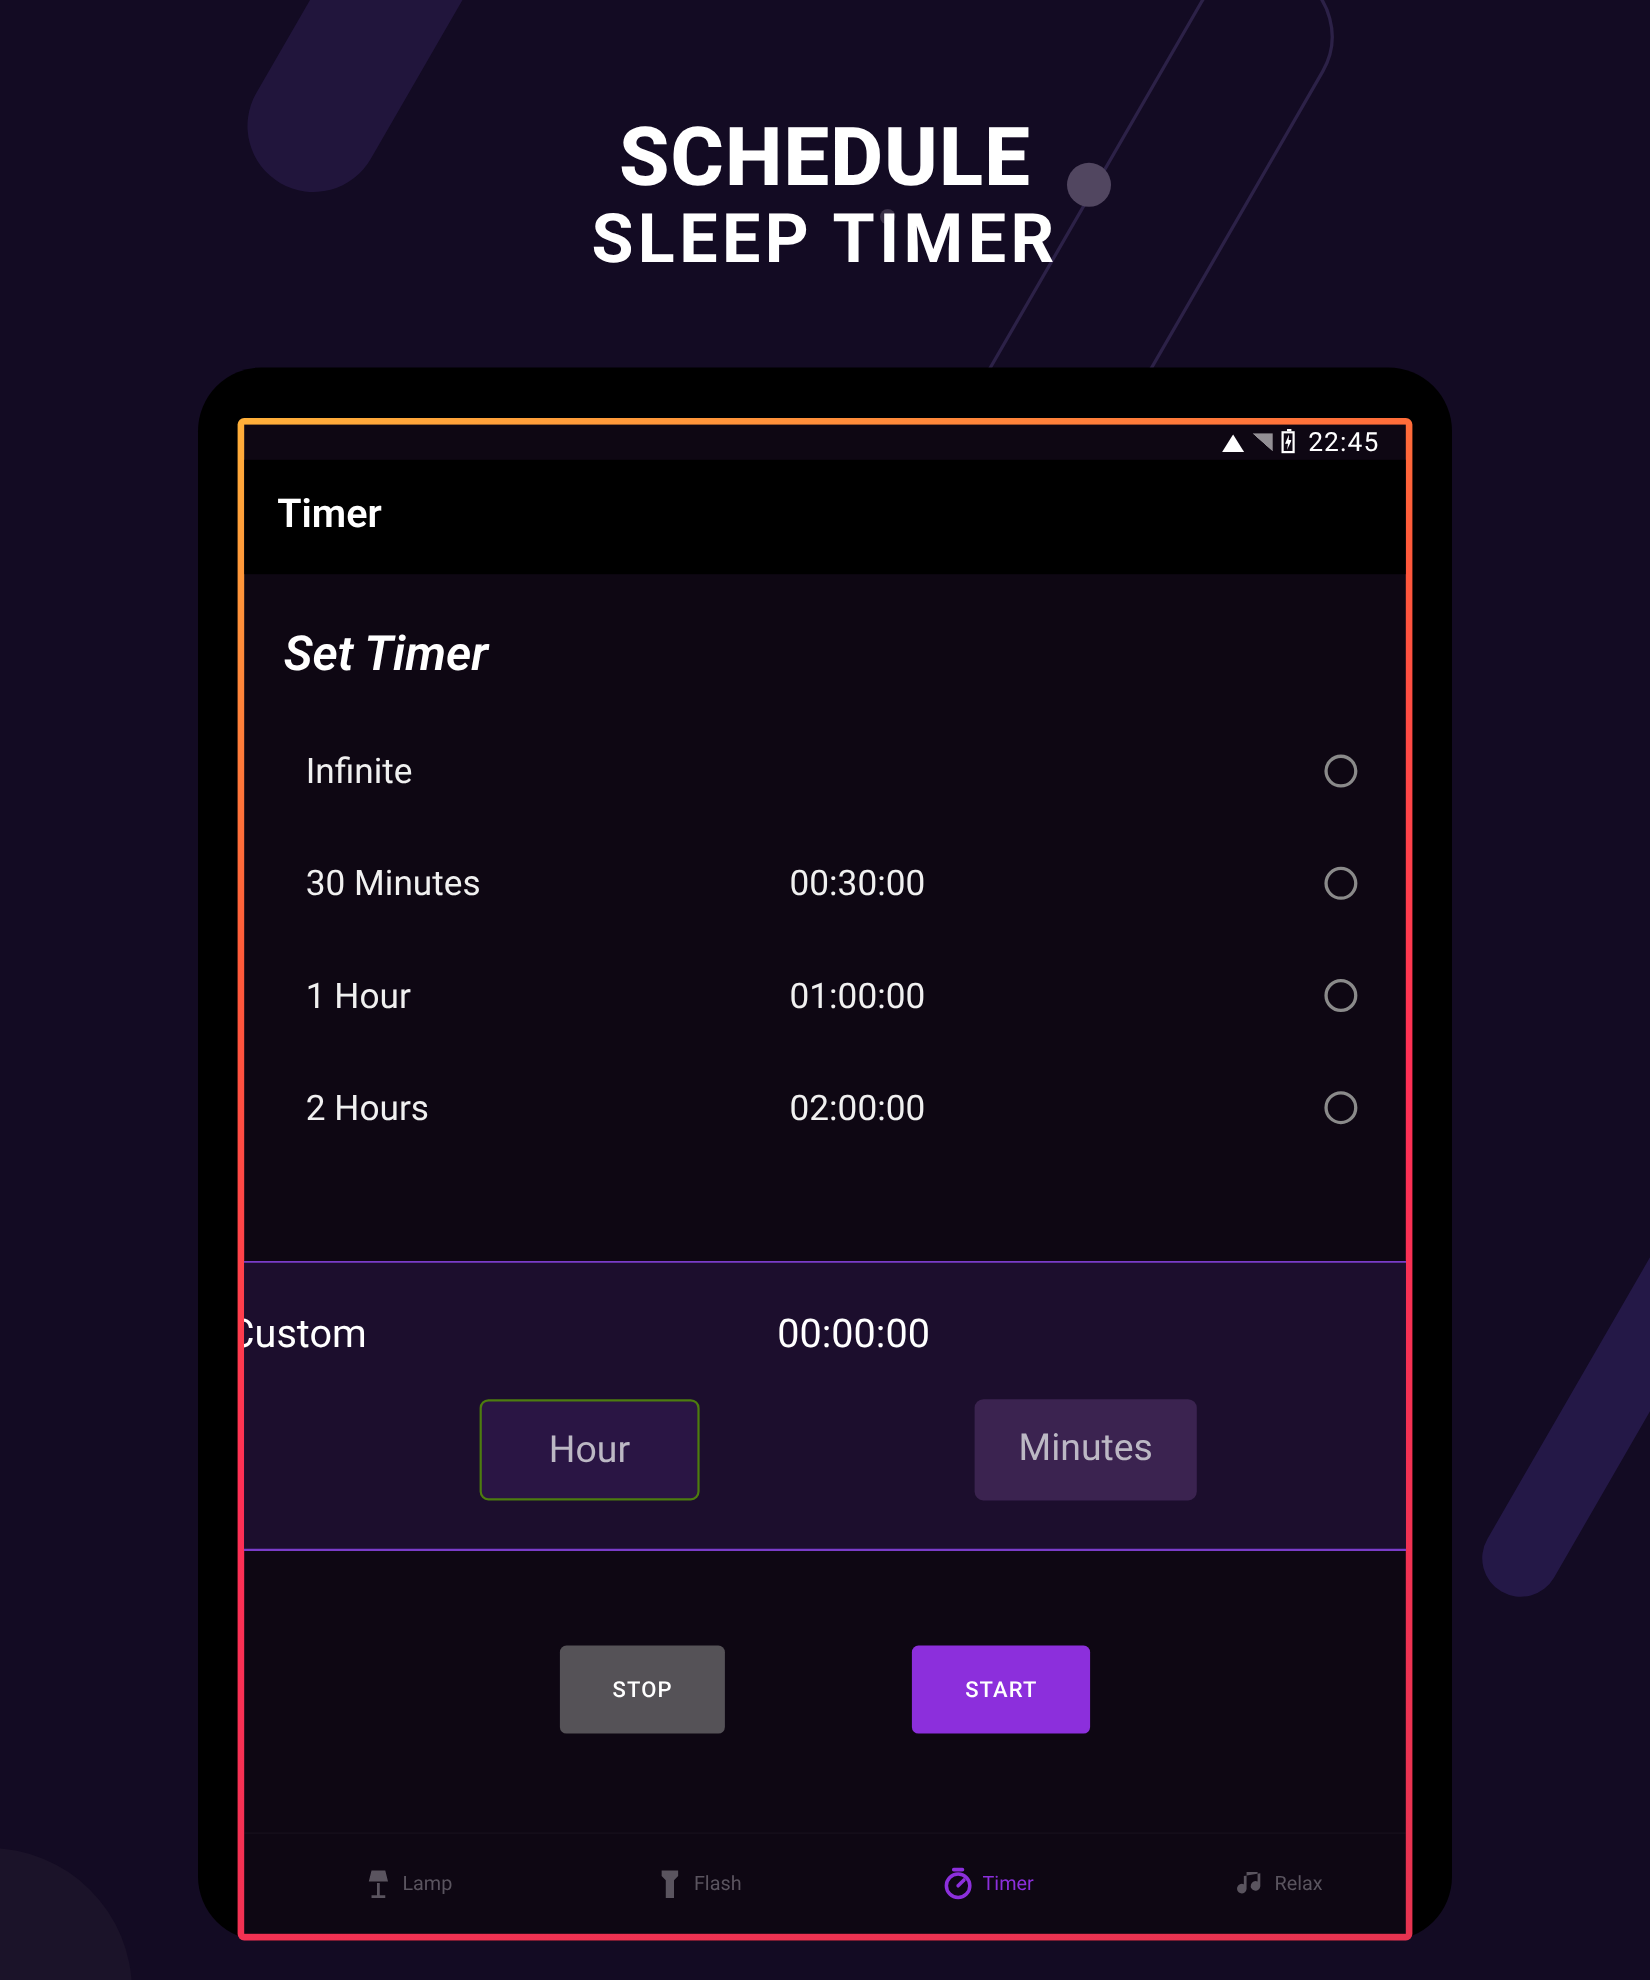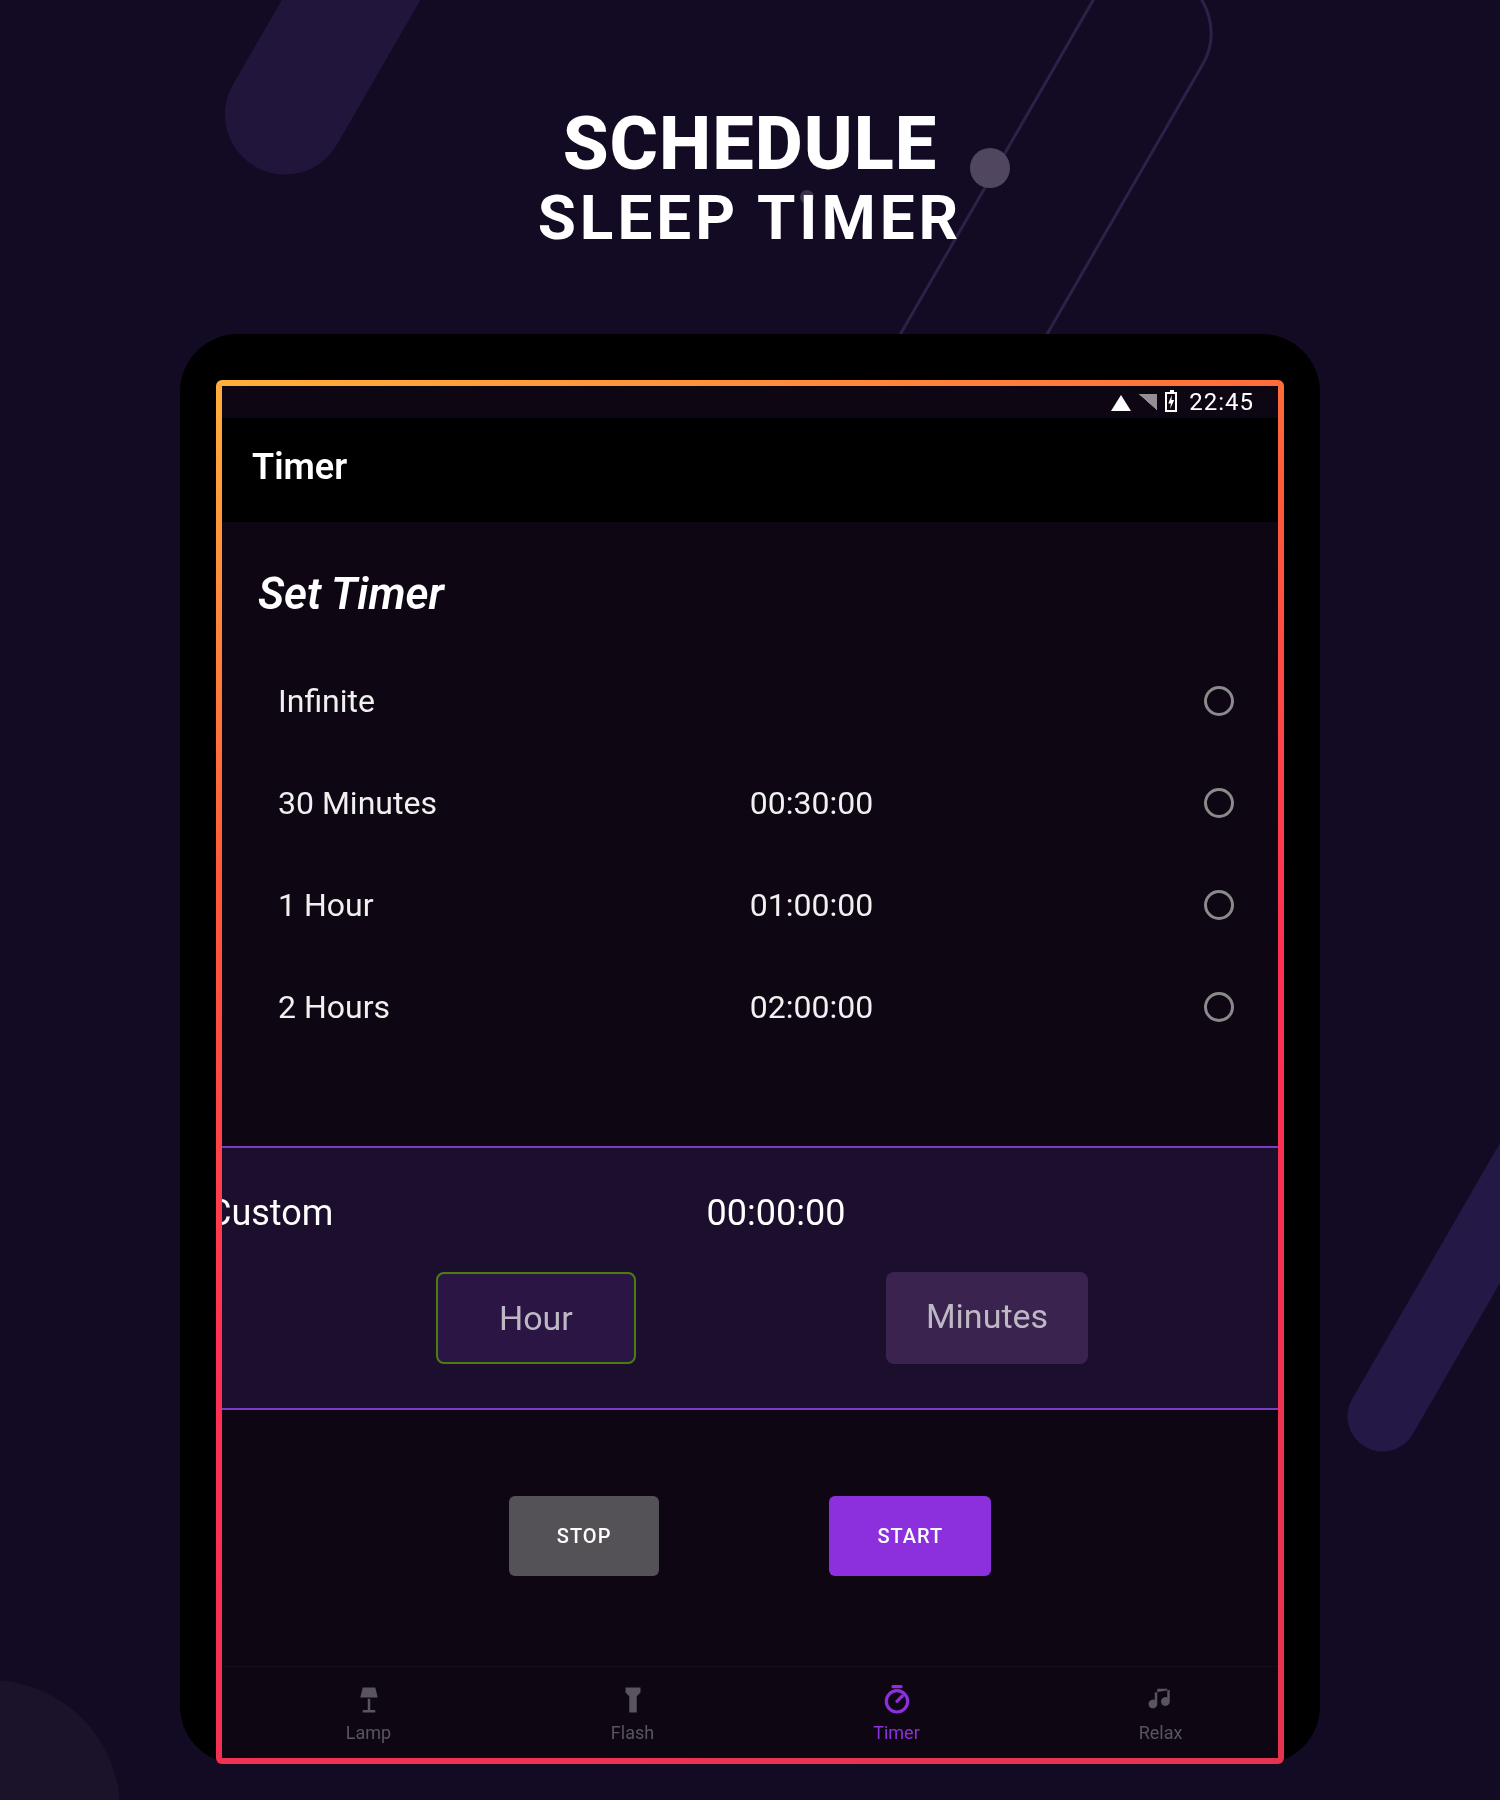--- a/index.html
+++ b/index.html
@@ -88,21 +88,20 @@
     padding: 46px 36px 30px;
     font-size: 44px; font-weight: 600; font-style: italic;
   }
 
   .opt {
     display:flex; align-items:center;
     padding: 32px 44px 32px 56px;
     font-size: 32px;
     font-weight: 400;
     color:#f0f0f0;
-    gap:32px;
   }
   .opt .label { flex: 0 0 46%; }
   .opt .val   { flex: 0 0 40%; }
   .opt .radio { margin-left:auto; width:30px;height:30px;border-radius:50%;border:3px solid #8a8a8a; }
 
   .custom-card {
     position: absolute;
     left: -60px;
     width: 1200px;
     top: 760px;
@@ -146,21 +145,21 @@
   .act-stop  { background:#555257; color:#fff; }
   .act-start { background:#8c2fdc; color:#fff; }
 
   .bottomnav {
     position:absolute; left:0; right:0; bottom:0;
     height: 92px;
     display:flex;
     border-top: 1px solid rgba(255,255,255,0.04);
   }
   .nav-item {
-    flex:1; display:flex; flex-direction:column; align-items:center; justify-content:center;
+    flex:1; display:flex; flex-direction:row; align-items:center; justify-content:center;
     gap:4px; color:#5a545f; font-size:18px;margin-left:29px;
   }
   .nav-item.active { color:#8c2fdc; }
   .nav-ico { width:36px;height:36px; display:flex;align-items:center;justify-content:center;}
 </style>
 </head>
 <body>
 
 <div class="bg">
   <div class="pill p1"></div>

